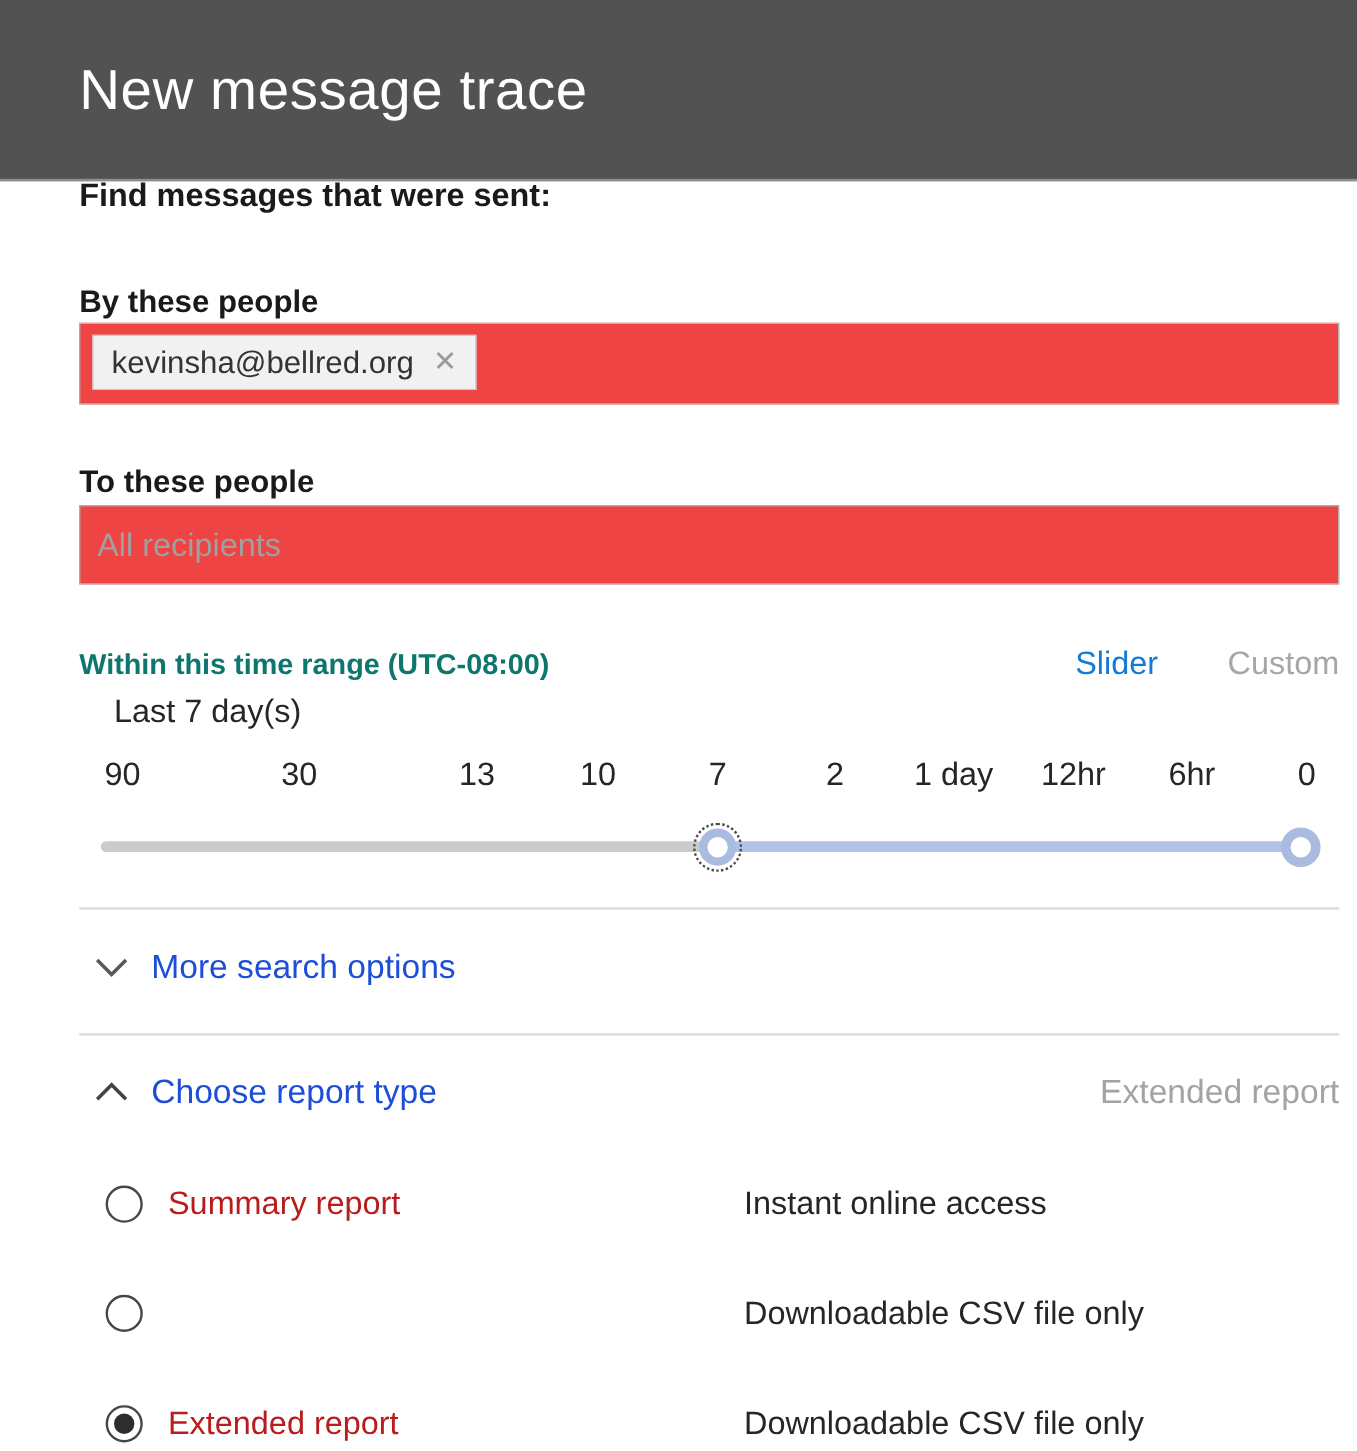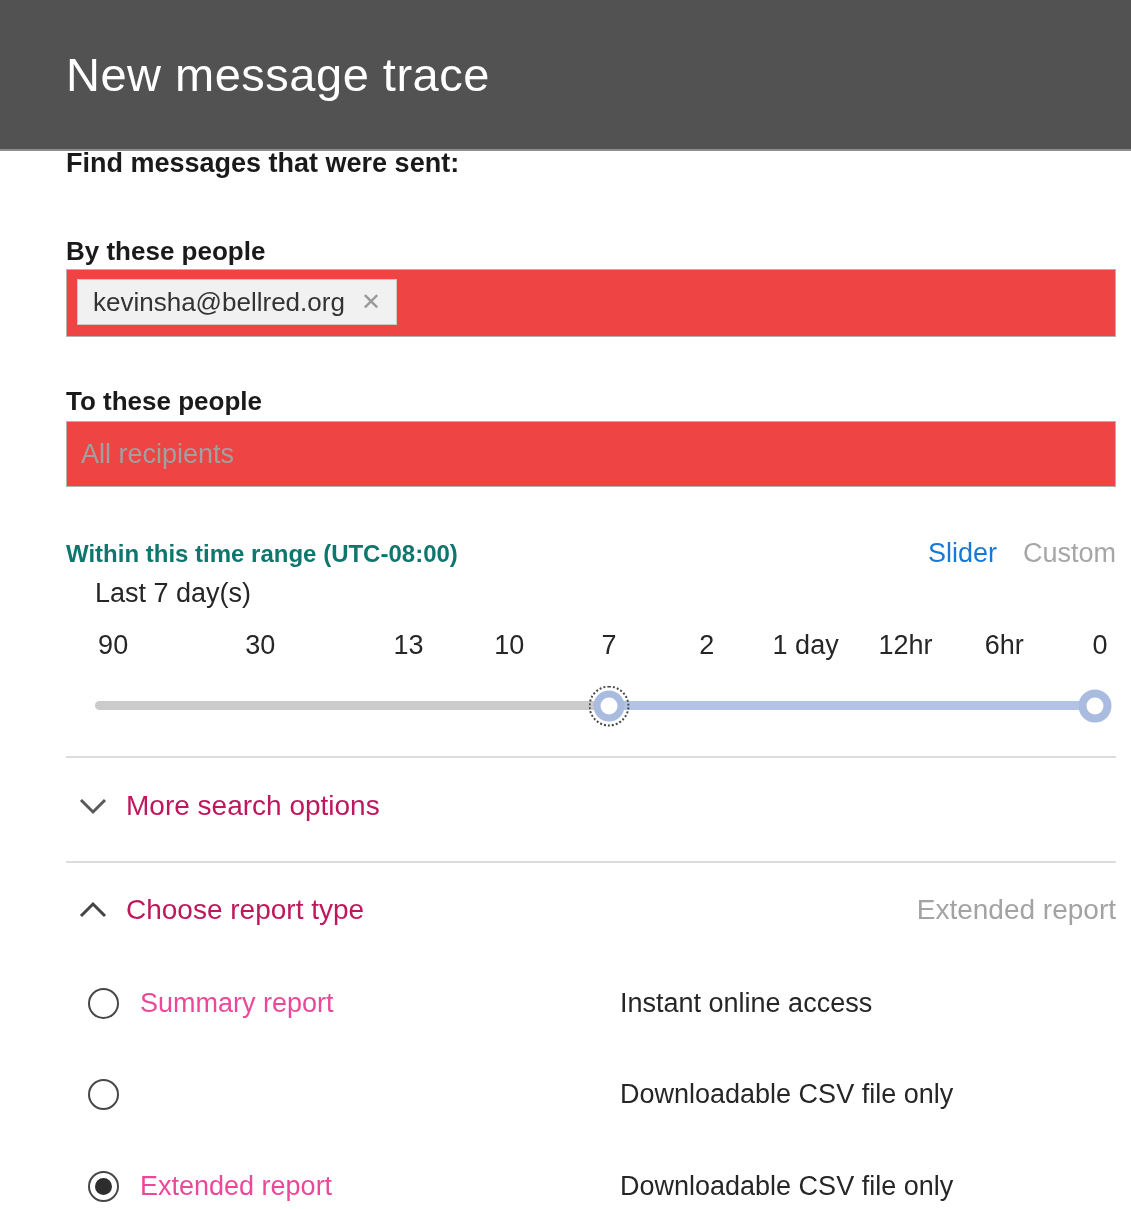--- a/index.html
+++ b/index.html
@@ -46,29 +46,29 @@
   .input-to input {
     width:100%; height:100%; border:0; outline:none; background:transparent;
     padding:0 14px; font-family:"Liberation Sans", sans-serif;
     font-size:27px; color:#333;
   }
   .input-to input::placeholder { color:#a0a0a0; opacity:1; }
 
   
   .time-row { position:absolute; left:66px; top:538px; width:1050px; display:flex; align-items:baseline; }
   .time-label { font-size:24px; font-weight:700; color:#0f766e; }
-  .time-modes { margin-left:auto; display:flex; gap:26px; }
+  .time-modes { margin-left:auto; display:flex; gap:58px; }
   .mode-link { font-size:27px; cursor:pointer; }
   .mode-slider { color:#1579d7; }
   .mode-custom { color:#a6a6a6; }
 
   .slider-value { position:absolute; left:95px; top:578px; font-size:27px; color:#262626; }
 
   
-  .slider-area { position:absolute; left:95px; top:630px; width:1008px; height:110px; }
+  .slider-area { position:absolute; left:84px; top:630px; width:1008px; height:110px; }
   .tick {
     position:absolute; top:0; transform:translateX(-50%);
     font-size:27px; color:#262626; white-space:nowrap;
   }
   .track { position:absolute; top:71px; left:0; width:1008px; height:9px; border-radius:5px; }
   .track-gray  { position:absolute; left:0;   top:0; width:51%;  height:9px; background:#cbcbcb; border-radius:5px 0 0 5px; }
   .track-blue  { position:absolute; left:51%; top:0; width:49%;  height:9px; background:#b3c3e6; border-radius:0 5px 5px 0; }
   .handle {
     position:absolute; top:75.5px; transform:translate(-50%,-50%);
     background:#fff; border-radius:50%; cursor:pointer;
@@ -81,36 +81,36 @@
 
   .divider { position:absolute; left:66px; width:1050px; height:2px; background:#dcdcdc; }
   .divider-1 { top:756px; }
   .divider-2 { top:861px; }
 
   
   .expander { position:absolute; left:78px; display:flex; align-items:center; cursor:pointer; }
   .expander-more { top:790px; }
   .expander-report { top:894px; width:1038px; }
   .chev { width:30px; height:20px; flex:0 0 auto; }
-  .expander .exp-label { margin-left:18px; font-size:28px; color:#be185d; }
+  .expander .exp-label { margin-left:18px; font-size:28px; color:#1d4ed8; }
   .exp-selected { margin-left:auto; font-size:28px; color:#a3a3a3; }
 
   
   .radio-row { position:absolute; left:88px; width:1028px; height:32px; display:flex; align-items:center; }
   .radio-row-1 { top:987px; }
   .radio-row-2 { top:1078px; }
   .radio-row-3 { top:1170px; }
   .radio-circle {
     width:31px; height:31px; border:2.5px solid #474747; border-radius:50%;
     display:flex; align-items:center; justify-content:center; flex:0 0 auto; cursor:pointer;
     background:#fff;
   }
   .radio-dot { width:17px; height:17px; border-radius:50%; background:#2d2d2d; display:none; }
   .radio-row[data-selected="true"] .radio-dot { display:block; }
-  .radio-label { margin-left:21px; font-size:27px; color:#ec4899; }
+  .radio-label { margin-left:21px; font-size:27px; color:#b91c1c; }
   .radio-desc { position:absolute; left:532px; font-size:27px; color:#262626; }
 </style>
 </head>
 <body>
 
 <div class="page">
 
   <div class="header">
     <h1>New message trace</h1>
   </div>

